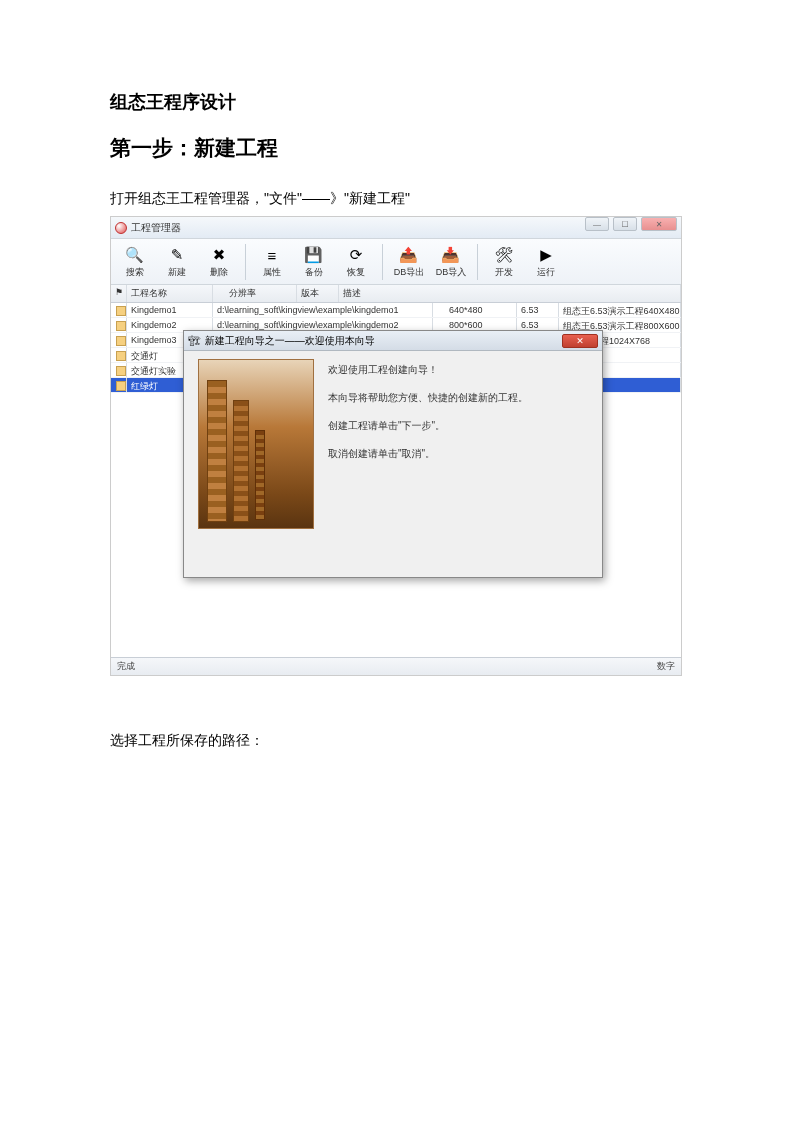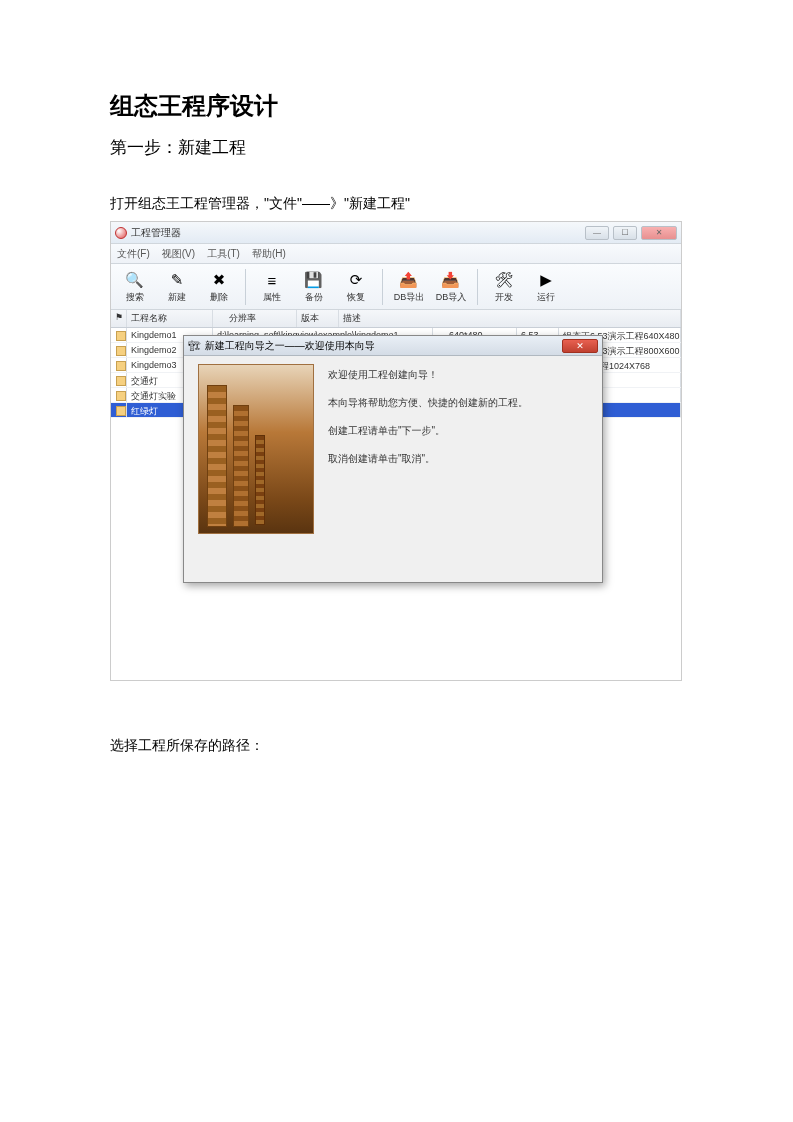--- a/index.html
+++ b/index.html
@@ -4,38 +4,37 @@
 <style>
   * { box-sizing: border-box; margin: 0; padding: 0; }
   body {
     width: 793px;
     height: 1122px;
     background: #fff;
     font-family: "Microsoft YaHei", SimSun, Arial, sans-serif;
     position: relative;
     padding: 90px 110px 60px 110px;
   }
-  .doc-title { font-size: 24px; font-weight: bold; margin-bottom: 14px; }
-  .step-title { font-size: 17px; font-weight: normal; margin-bottom: 36px; }
+  .doc-title { font-size: 18px; font-weight: bold; margin-bottom: 20px; }
+  .step-title { font-size: 21px; font-weight: bold; margin-bottom: 28px; }
   .body-text { font-size: 14px; margin-bottom: 8px; }
   .screenshot {
     width: 572px;
     height: 460px;
     border: 1px solid #ccc;
     background: #fff;
     position: relative;
     font-size: 10px;
   }
   
   .titlebar {
     height: 22px;
     background: linear-gradient(#f5f8fb, #e3ebf4);
     border-bottom: 1px solid #d0d6dc;
     display: flex;
-    align-items: center;
     padding: 0 4px;
     justify-content: space-between;
   }
   .titlebar-left { display: flex; align-items: center; gap: 4px; }
   .app-icon {
     width: 12px; height: 12px; border-radius: 6px;
     background: radial-gradient(circle at 30% 30%, #fff, #e05050);
     border: 1px solid #c03030;
   }
   .titlebar-title { font-size: 10px; color: #333; }
@@ -189,26 +188,20 @@
       <div class="app-icon"></div>
       <div class="titlebar-title">工程管理器</div>
     </div>
     <div class="titlebar-buttons">
       <div class="titlebar-btn">—</div>
       <div class="titlebar-btn">☐</div>
       <div class="titlebar-btn close">✕</div>
     </div>
   </div>
 
-  <div class="menubar">
-    <span>文件(F)</span>
-    <span>视图(V)</span>
-    <span>工具(T)</span>
-    <span>帮助(H)</span>
-  </div>
 
   <div class="toolbar" id="toolbar">
       <div class="tool-item">
         <div class="tool-icon">🔍</div>
         <div class="tool-label">搜索</div>
       </div>
       <div class="tool-item">
         <div class="tool-icon">✎</div>
         <div class="tool-label">新建</div>
       </div>
@@ -314,20 +307,24 @@
           </div>
           <div class="td col-name">红绿灯</div>
           <div class="td col-path">d:\l</div>
           <div class="td col-res"></div>
           <div class="td col-ver"></div>
           <div class="td col-desc"></div>
         </div>
       </div>
   </div>
 
+  <div class="statusbar">
+    <span>完成</span>
+    <span>数字</span>
+  </div>
 
   <div class="wizard">
     <div class="wiz-titlebar">
       <div class="wiz-titlebar-left">
         <span>🏗</span>
         <span>新建工程向导之一——欢迎使用本向导</span>
       </div>
       <div class="wiz-close">✕</div>
     </div>
     <div class="wiz-body">

